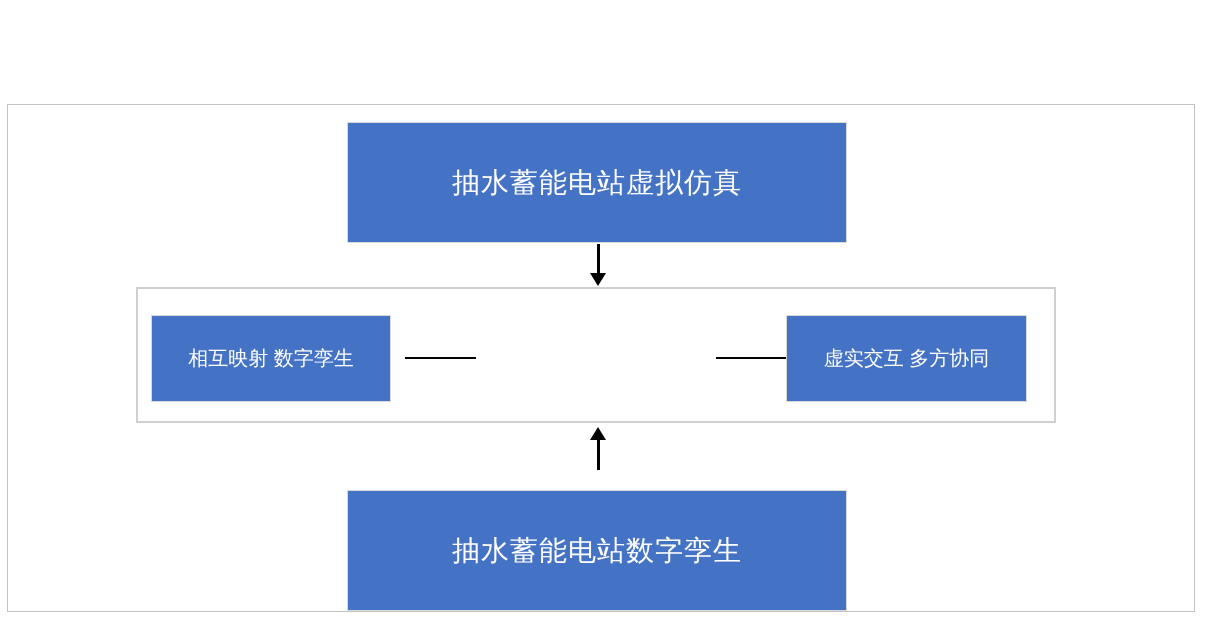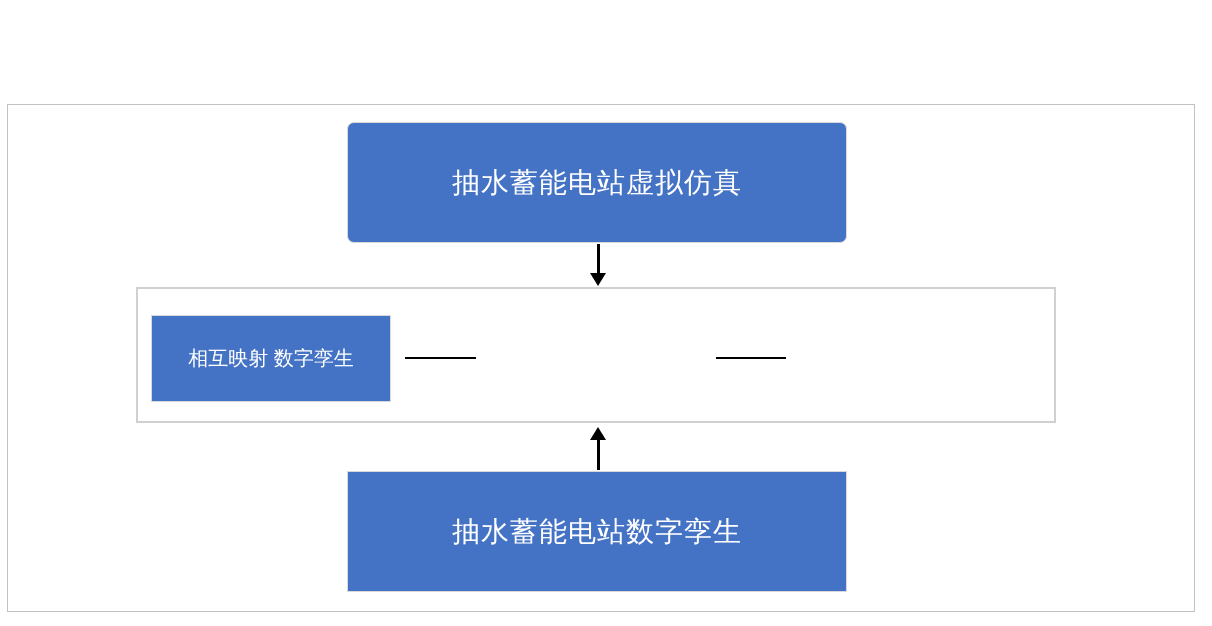--- a/index.html
+++ b/index.html
@@ -47,22 +47,22 @@
     color: #ffffff;
     text-align: center;
   }
   .big-box {
     left: 347px;
     width: 500px;
     height: 121px;
     font-size: 28px;
     letter-spacing: 1px;
   }
-  #top-box { top: 122px; border-radius: 7px; }
-  #bottom-box { top: 471px; }
+  #top-box { top: 122px; }
+  #bottom-box { top: 490px; }
   .mid-container {
     position: absolute;
     left: 136px;
     top: 287px;
     width: 920px;
     height: 136px;
     border: 2px solid #d0d0d0;
     box-sizing: border-box;
     background: #ffffff;
   }
@@ -115,20 +115,23 @@
   <div class="arrow-shaft" id="down-arrow-shaft"></div>
   <div class="arrow-head" id="down-arrow-head"></div>
 
   <div class="mid-container"></div>
 
   <div class="blue-box small-box" id="mid-box-1">
     <span>相互映射 数字孪生</span>
   </div>
   <div class="connector" id="connector-1"></div>
   <div class="connector" id="connector-2"></div>
+  <div class="blue-box small-box" id="mid-box-3">
+    <span>虚实交互 多方协同</span>
+  </div>
 
   <div class="arrow-head" id="up-arrow-head"></div>
   <div class="arrow-shaft" id="up-arrow-shaft"></div>
 
   <div class="blue-box big-box" id="bottom-box">
     <span>抽水蓄能电站数字孪生</span>
   </div>
 
 </div>
 

